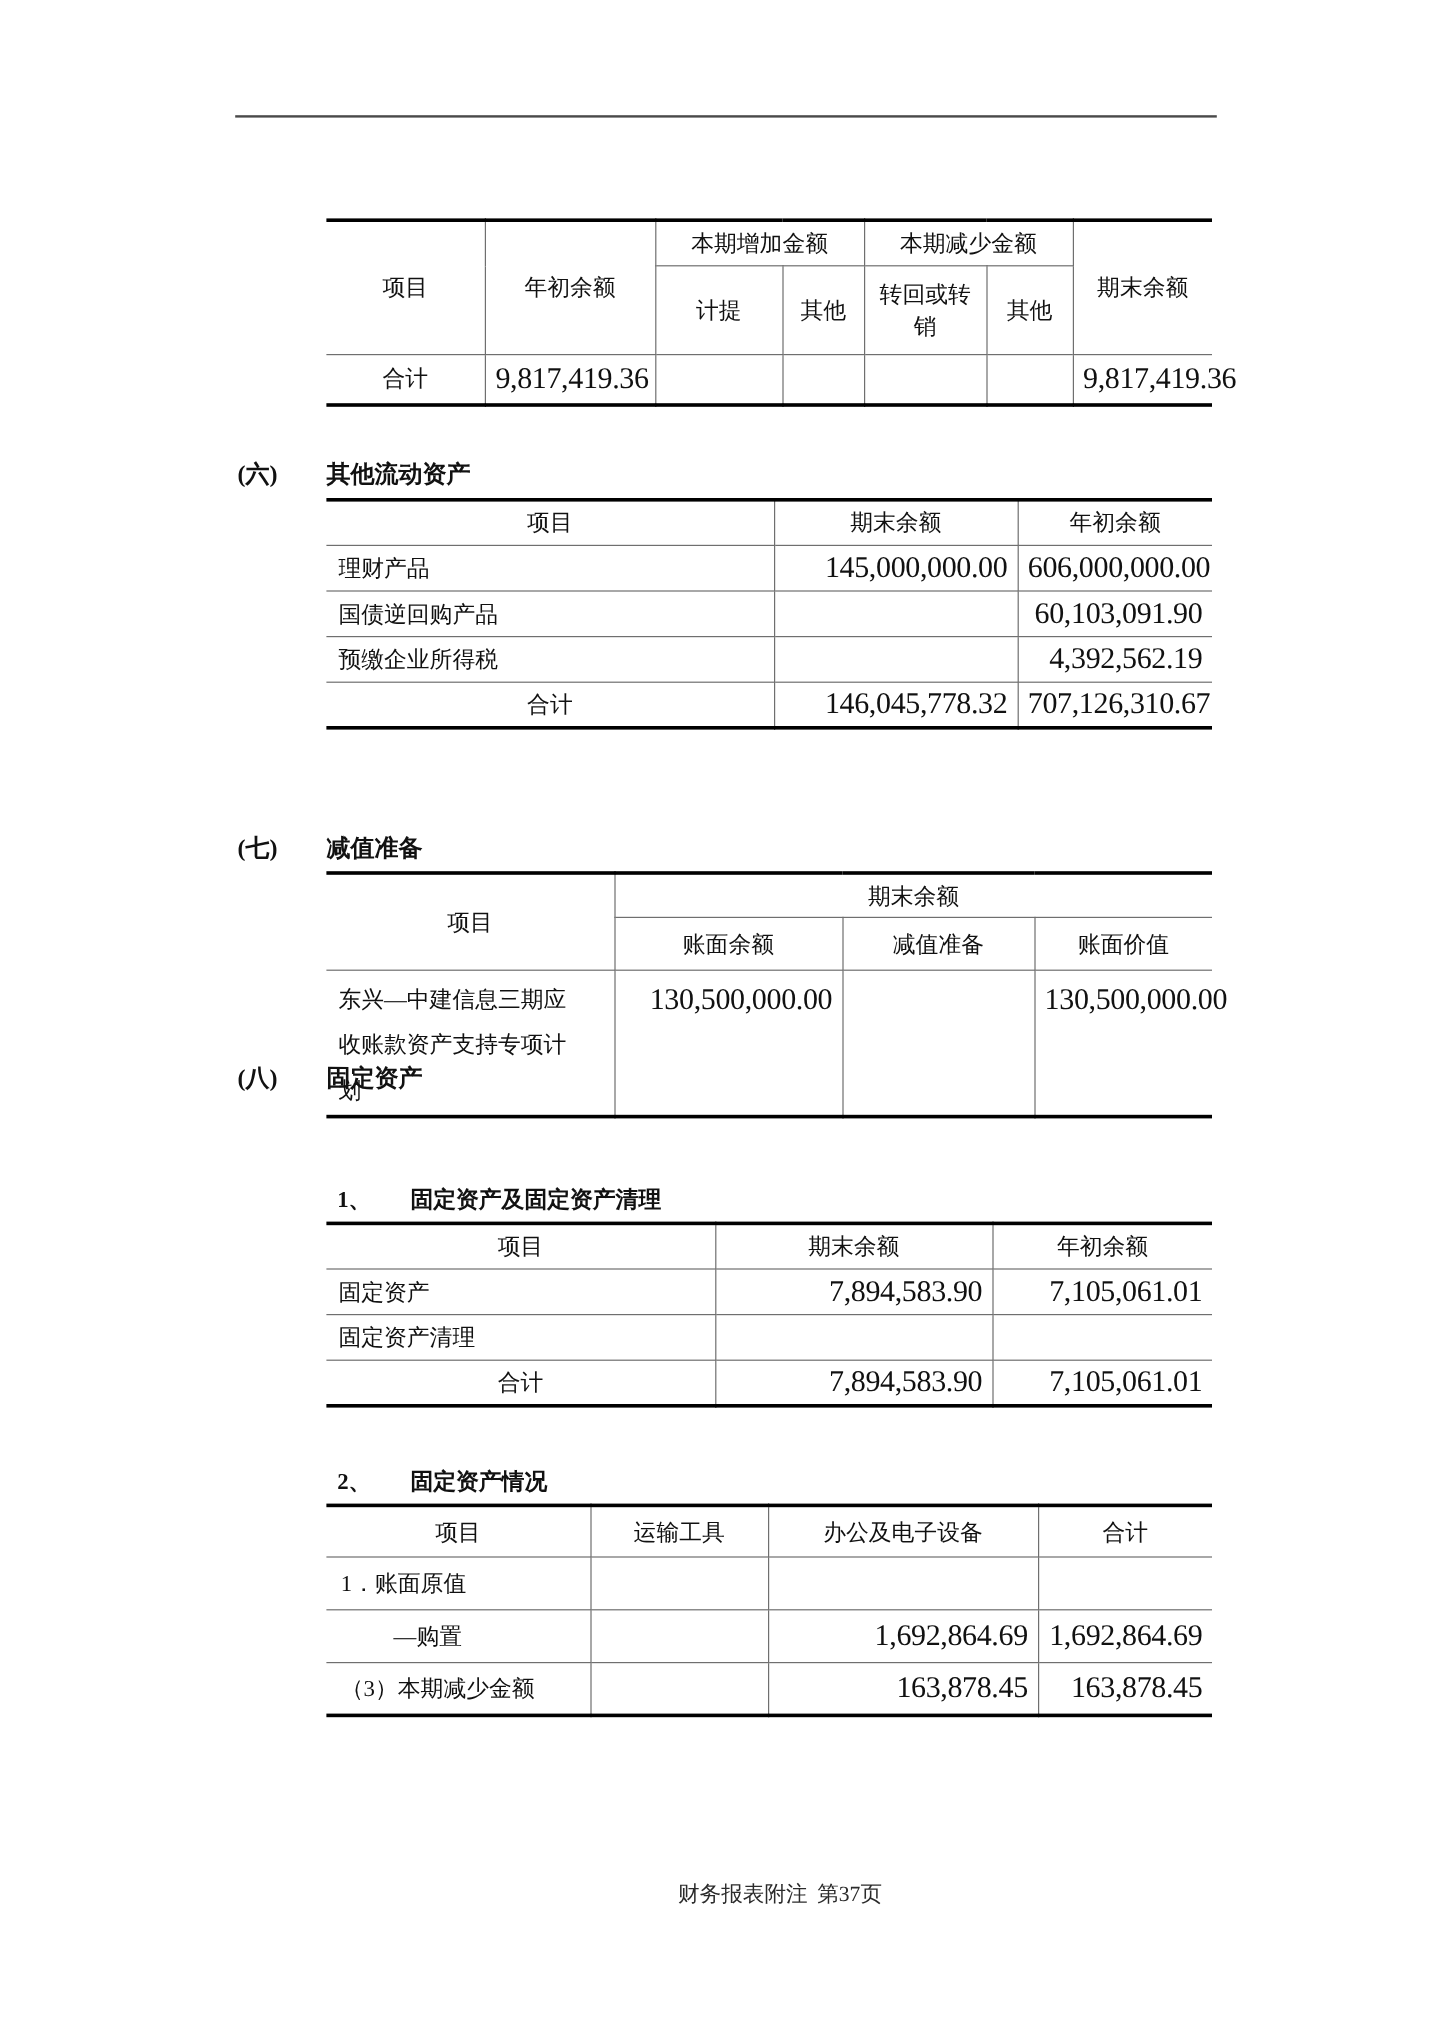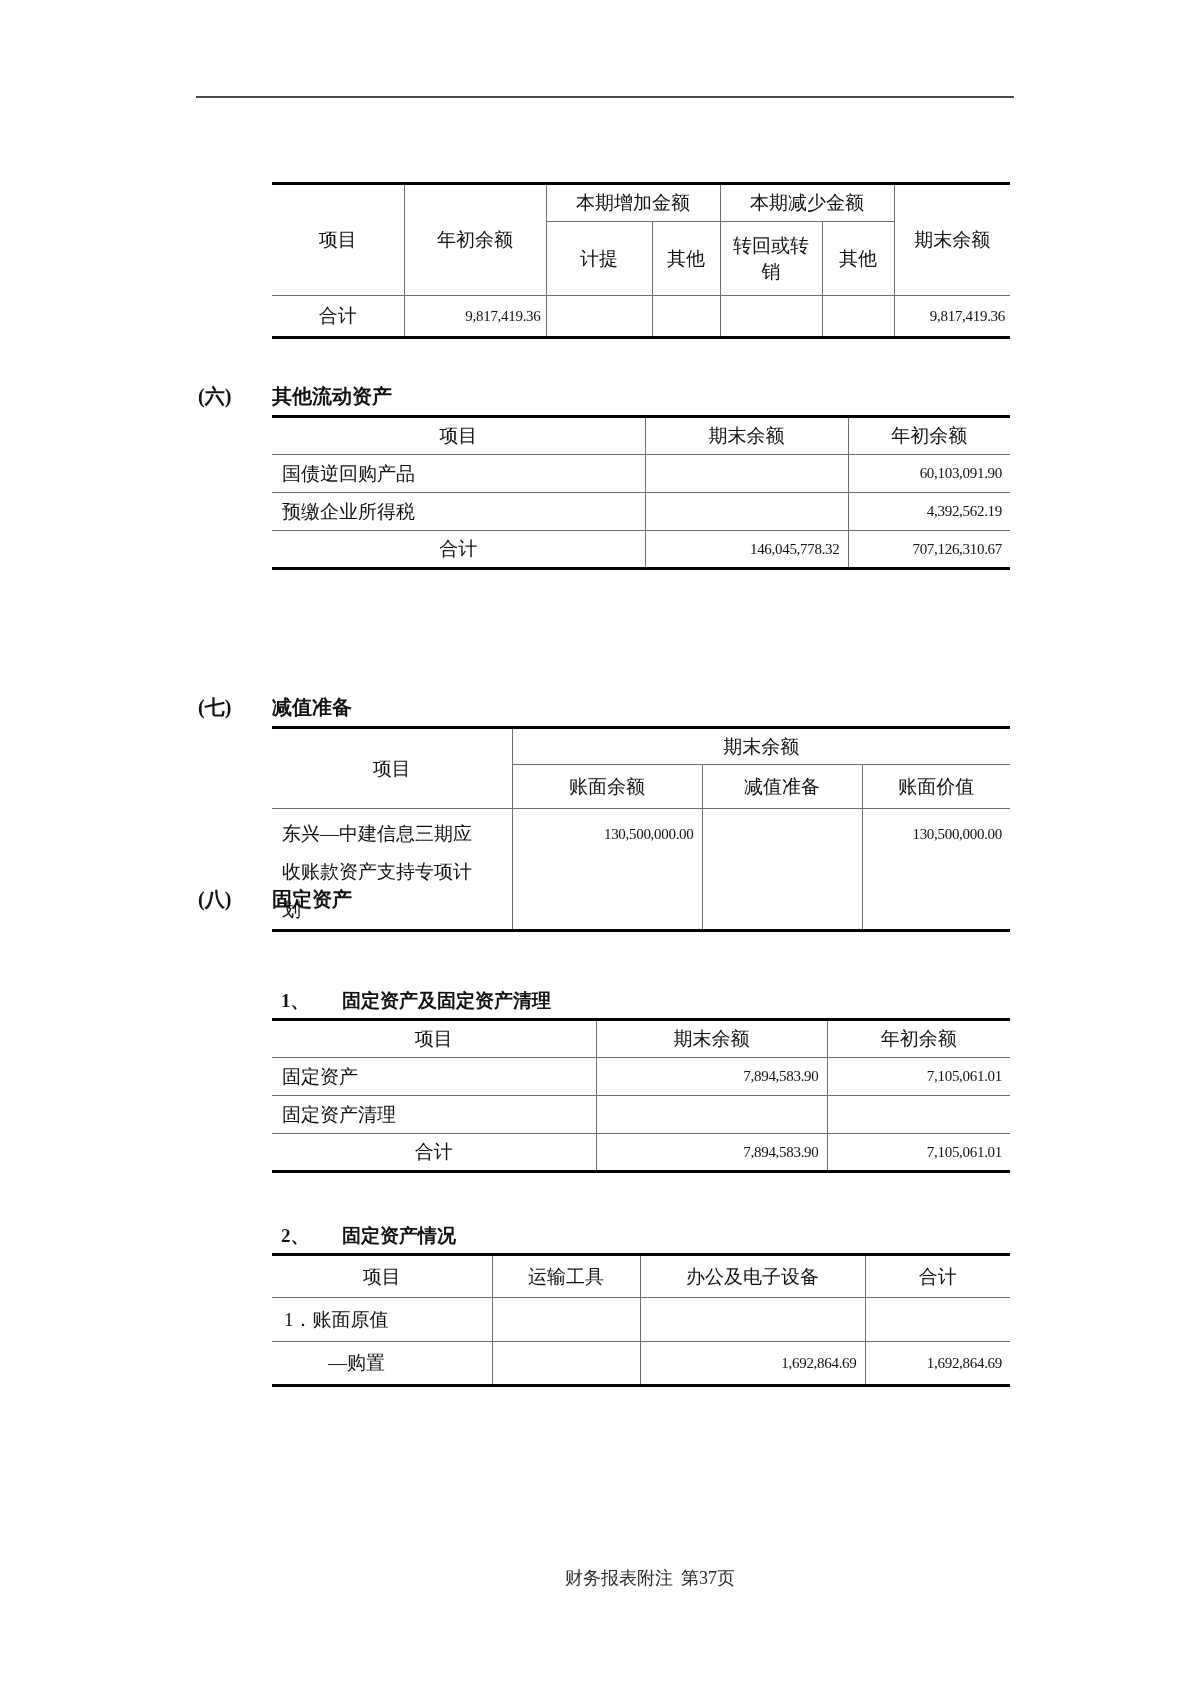--- a/index.html
+++ b/index.html
@@ -36,21 +36,21 @@
   }
   .tbl .no-l { border-left: none; }
   .tbl .no-r { border-right: none; }
   .tbl th { text-align: center; }
   .tbl td.item { text-align: left; padding-left: 10px; }
   .tbl td.c { text-align: center; }
   .tbl td.num {
     text-align: right;
     white-space: nowrap;
     padding-right: 8px;
-    font-size: 15px;
+    font-size: 25px;
     letter-spacing: -0.3px;
   }
   
   .t1 { position: absolute; left: 272px; top: 182px; }
   .t1 tr.h1 { height: 38px; }
   .t1 tr.h2 { height: 74px; }
   .t1 tr.body { height: 42px; }
   .t1 td.num { padding-right: 5px; }
   
   .sec { position: absolute; left: 196px; width: 814px; }
@@ -146,20 +146,25 @@
         </colgroup>
       <thead>
         <tr>
           <th class="no-l">项目</th>
           <th>期末余额</th>
           <th class="no-r">年初余额</th>
         </tr>
       </thead>
       <tbody>
         <tr>
+          <td class="item no-l">理财产品</td>
+          <td class="num">145,000,000.00</td>
+          <td class="num no-r">606,000,000.00</td>
+        </tr>
+        <tr>
           <td class="item no-l">国债逆回购产品</td>
           <td class="num"></td>
           <td class="num no-r">60,103,091.90</td>
         </tr>
         <tr>
           <td class="item no-l">预缴企业所得税</td>
           <td class="num"></td>
           <td class="num no-r">4,392,562.19</td>
         </tr>
         <tr>
@@ -276,20 +281,26 @@
           <td class="num"></td>
           <td class="num"></td>
           <td class="num no-r"></td>
         </tr>
         <tr class="body indent">
           <td class="item no-l">—购置</td>
           <td class="num"></td>
           <td class="num">1,692,864.69</td>
           <td class="num no-r">1,692,864.69</td>
         </tr>
+        <tr class="body">
+          <td class="item no-l">（3）本期减少金额</td>
+          <td class="num"></td>
+          <td class="num">163,878.45</td>
+          <td class="num no-r">163,878.45</td>
+        </tr>
       </tbody>
     </table>
   </div>
 
   <div class="footer">
     <span>财务报表附注</span><span>第37页</span>
   </div>
 
 </div>
 

